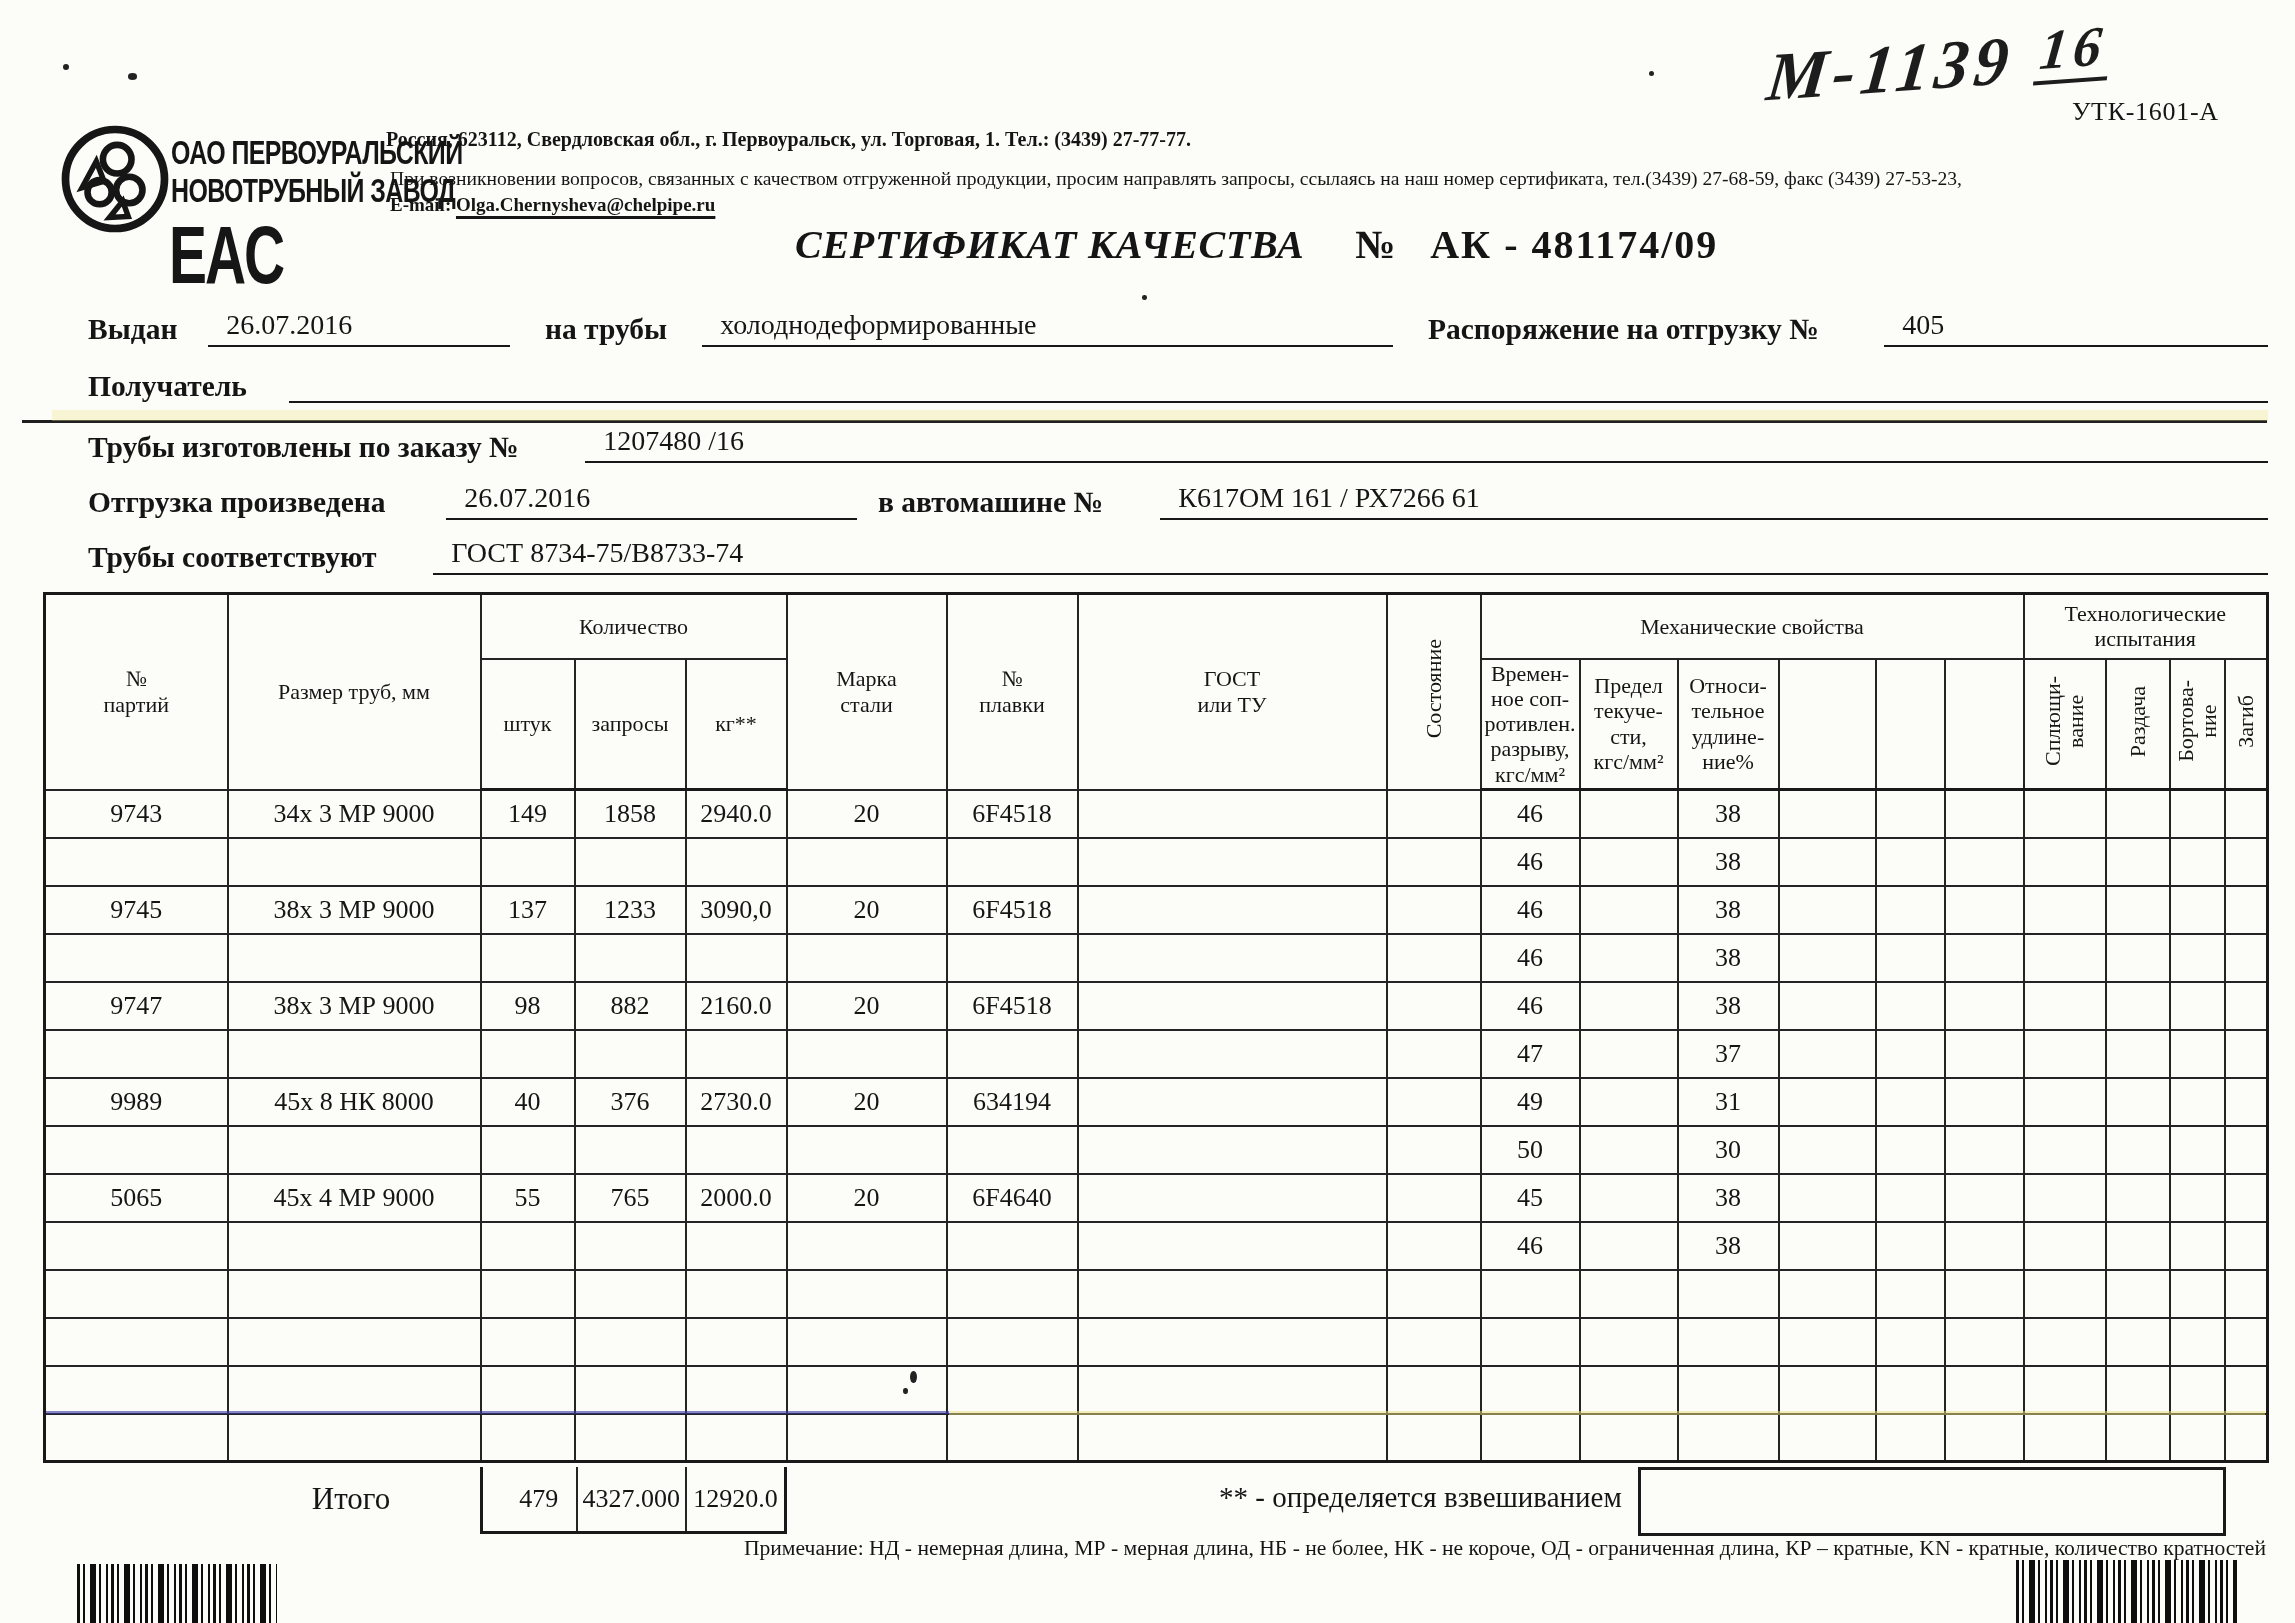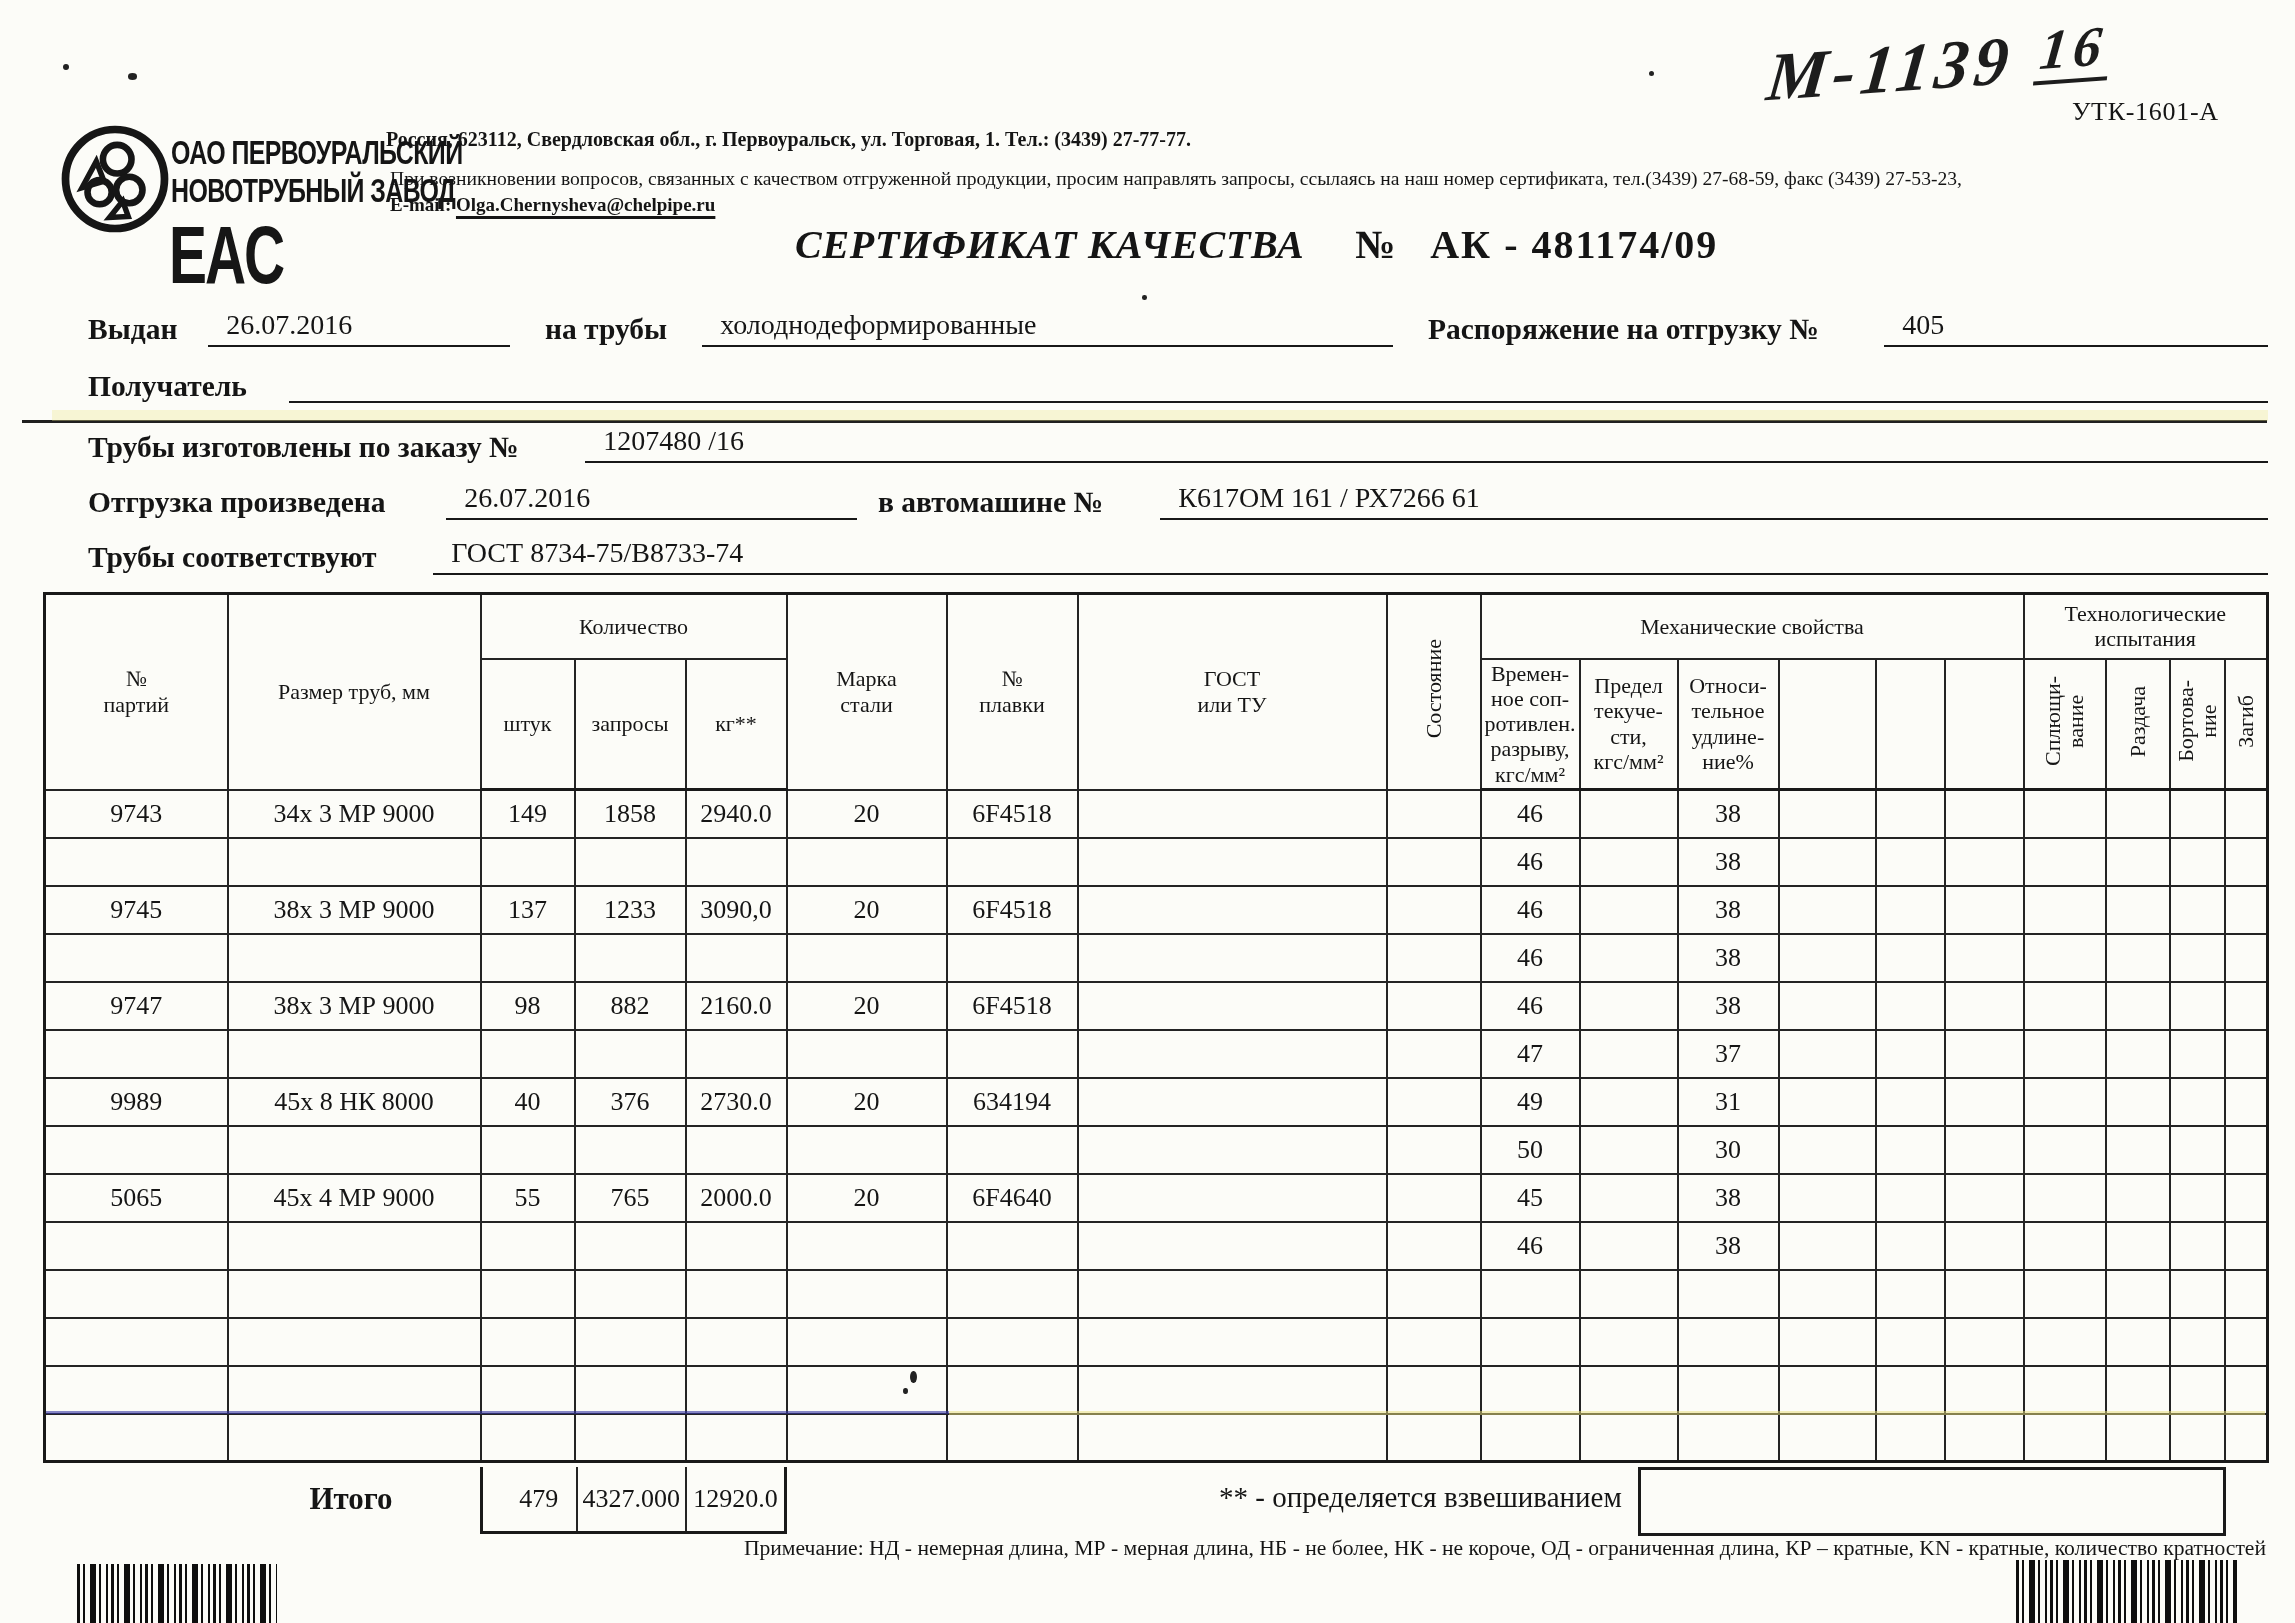--- a/index.html
+++ b/index.html
@@ -66,21 +66,21 @@
   thead th.grp-bottom { border-bottom:2px solid #242424; }
   tbody tr { height:48px; }
   tbody td { font-size:26px; }
   .vert {
     writing-mode:vertical-rl; transform:rotate(180deg);
     white-space:pre-line; display:inline-block; line-height:1.05; font-size:22px;
   }
   .small-h { font-size:19.6px; line-height:1.08; }
 
   
-  .totals-label { left:243px; top:1481px; width:216px; font-size:31px; font-weight:bold; text-align:center; }
+  .totals-label { left:243px; top:1481px; width:216px; font-size:31px; font-weight:normal; text-align:center; }
   .totals-box { left:480px; top:1467px; width:307px; height:67px; display:flex;
     border-left:3.3px solid #191919; border-right:3.3px solid #191919; border-bottom:3.9px solid #191919;
     box-sizing:border-box; }
   .totals-box .tcell { display:flex; align-items:center; justify-content:center;
     font-size:26px; box-sizing:border-box; height:100%; }
   .totals-box .tcell + .tcell { border-left:2px solid #242424; }
   .t-pcs { width:94px;padding-left:19px; } .t-met { width:111px; } .t-kg { width:101px; }
 
   .weighing { left:1219px; top:1481px; font-size:29px; white-space:nowrap; }
   .stamp-box { left:1638px; top:1467px; width:588px; height:69px;

